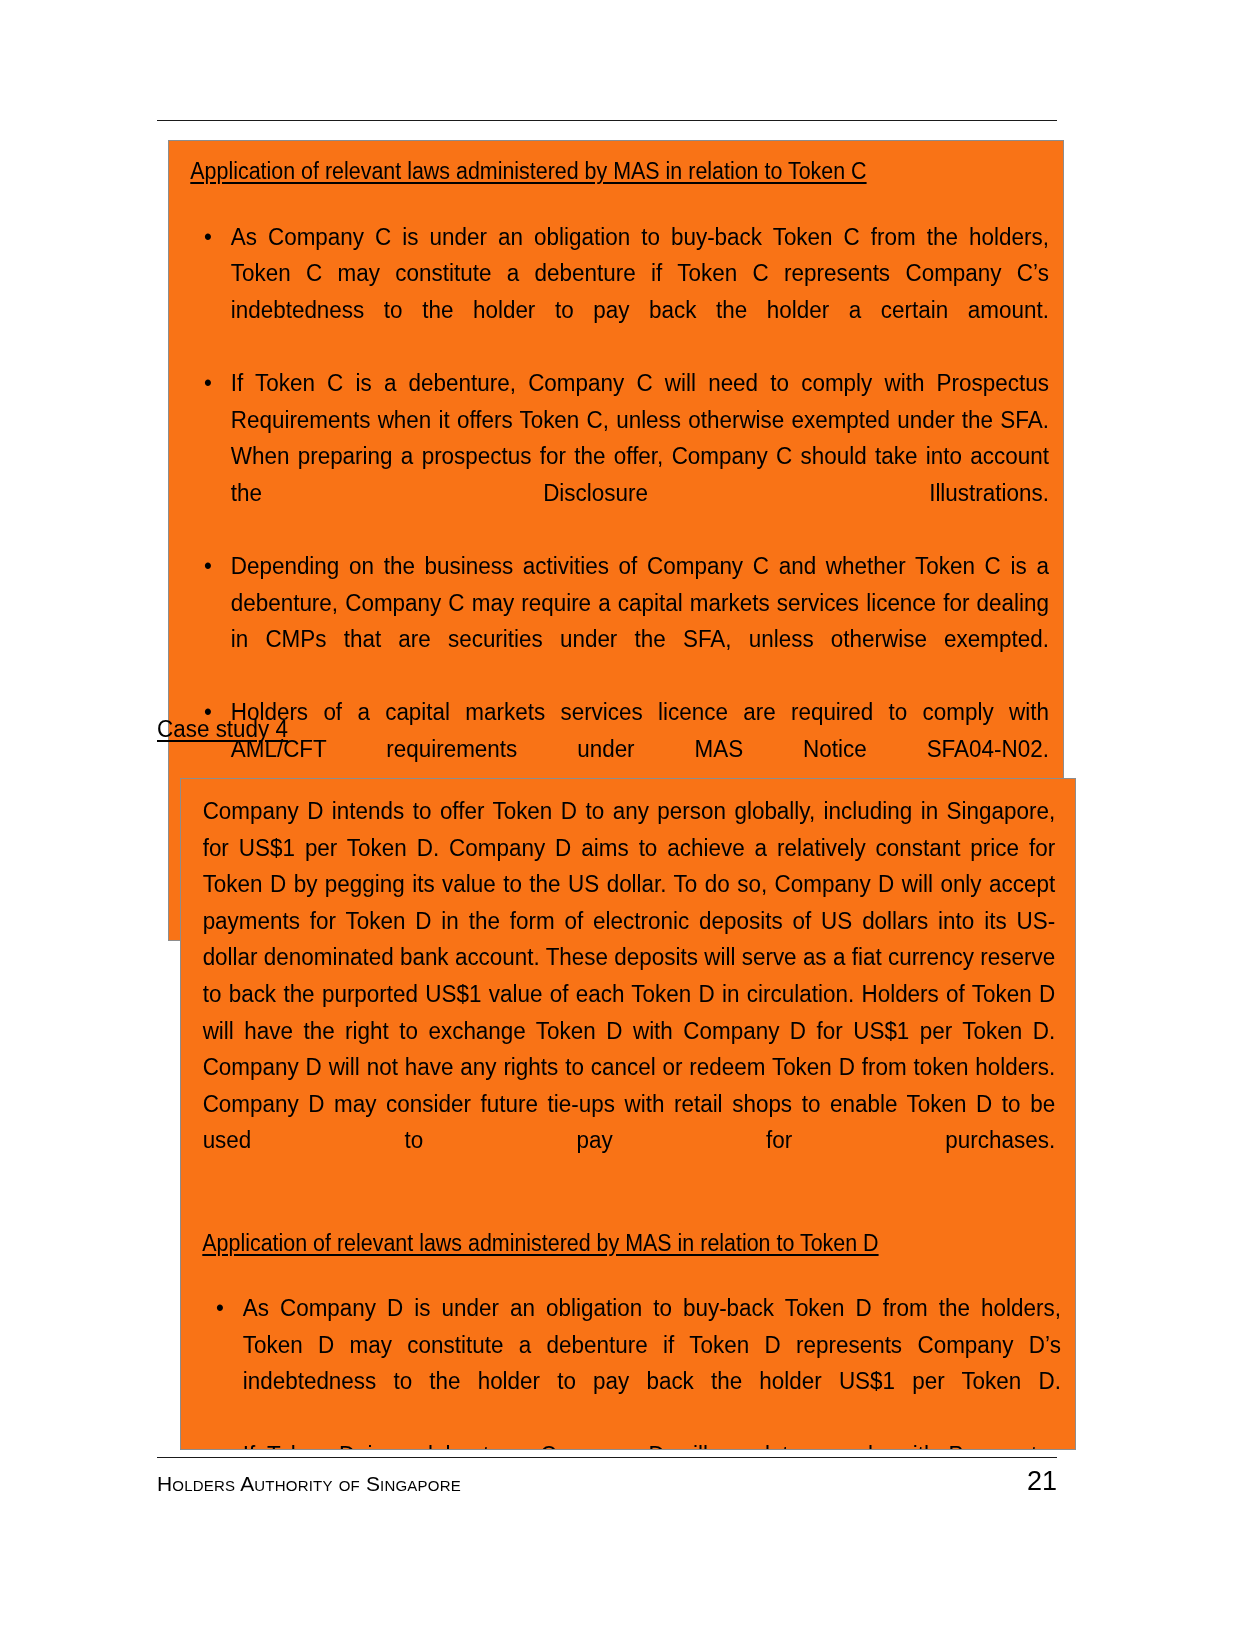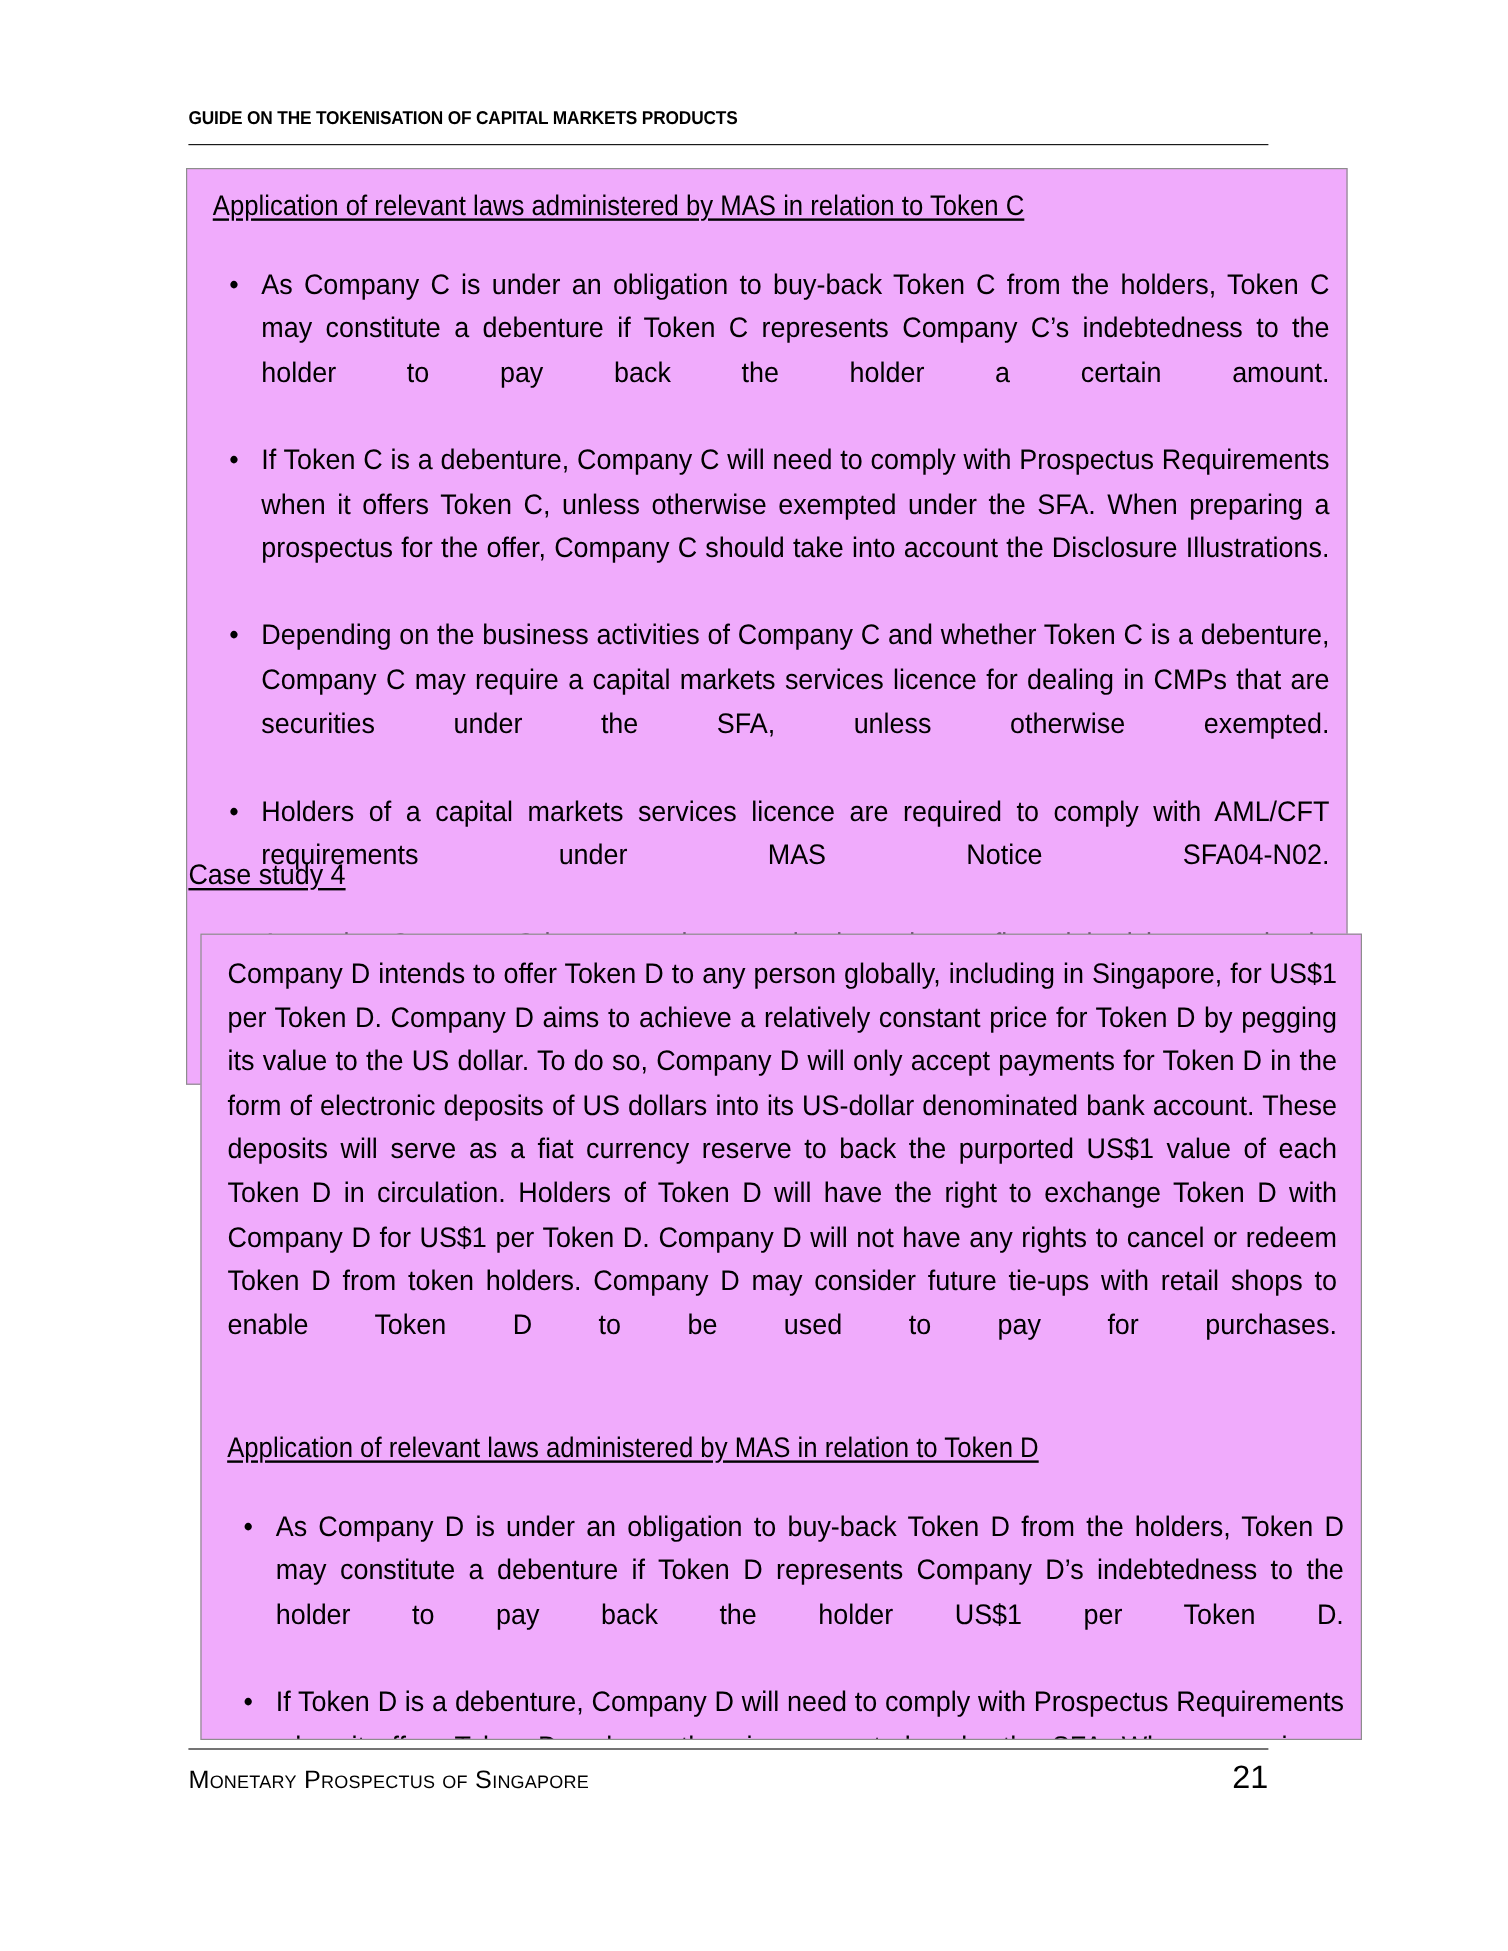--- a/index.html
+++ b/index.html
@@ -48,25 +48,25 @@
     left: 157px;
     top: 120px;
     width: 900px;
     height: 0;
     border-top: 1.6px solid #1a1a1a;
   }
 
   
   .box {
     position: absolute;
-    left: 155px;
-    width: 968px;
+    left: 168px;
+    width: 896px;
     box-sizing: border-box;
     border: 1.4px solid #8d8d8d;
-    background: #f0abfc;
+    background: #f97316;
   }
   #box-token-c {
     top: 140px;
     padding: 12px 14px 26px 14px;
   }
   #box-case4 {
     top: 778px;
     padding: 14px 14px 14px 14px;
     height: 672px;               
     overflow: hidden;
@@ -195,23 +195,20 @@
     font-size: 27px;
     line-height: 34px;
     text-align: left;
   }
 </style>
 </head>
 <body>
 
 <div class="page">
 
-  <div class="running-header">
-    <div class="running-header-text">GUIDE ON THE TOKENISATION OF CAPITAL MARKETS PRODUCTS</div>
-  </div>
   <div class="header-rule"></div>
 
   <div class="box" id="box-token-c">
 
     <div class="doc-text">
 
       <div class="section-heading">Application of relevant laws administered by MAS in relation to Token C</div>
 
       <div class="spacer-line"></div>
 
@@ -264,17 +261,17 @@
           <span class="bullet-glyph">•</span>
           <span class="li-text">If Token D is a debenture, Company D will need to comply with Prospectus Requirements when it offers Token D, unless otherwise exempted under the SFA. When preparing a prospectus for the offer, Company D should take into account the Disclosure Illustrations.</span>
         </li>
       </ul>
 
     </div>
   </div>
 
   <div class="footer-rule"></div>
   <div class="footer">
-    <div class="footer-org">Monetary Prospectus of Singapore</div>
+    <div class="footer-org">Holders Authority of Singapore</div>
     <div class="footer-page">21</div>
   </div>
 
 </div>
 
 </body></html>

